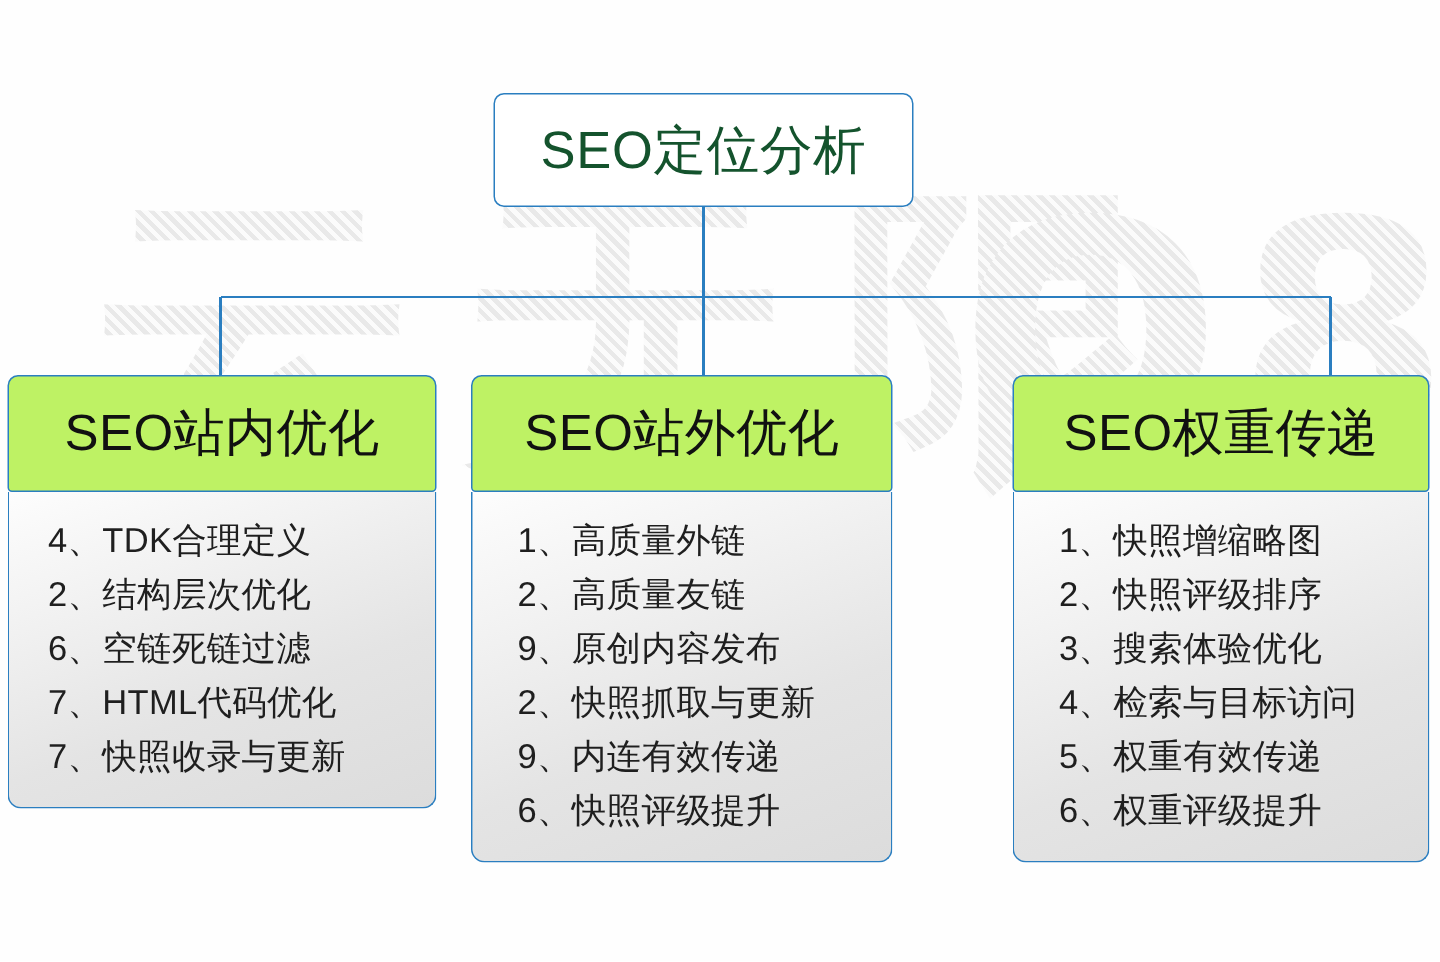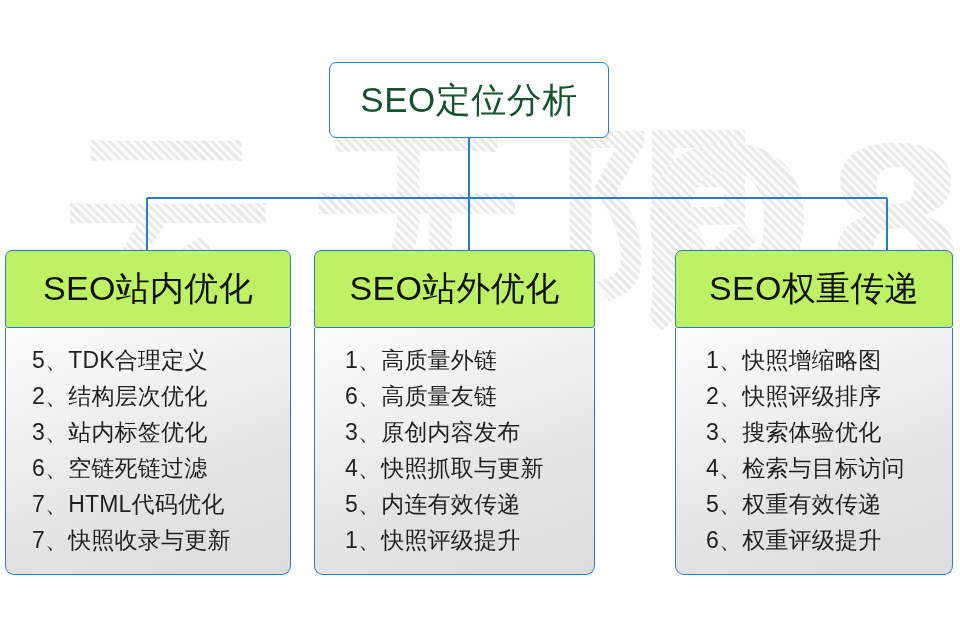--- a/index.html
+++ b/index.html
@@ -150,40 +150,39 @@
 
   <div class="node root-box">
     <span class="root-label">SEO定位分析</span>
   </div>
 
   <div class="column col-1">
     <div class="col-head">
       <span class="col-head-label">SEO站内优化</span>
     </div>
     <div class="col-body">
-      <div class="item">5、TDK合理定义</div>
+      <div class="item">4、TDK合理定义</div>
       <div class="item">2、结构层次优化</div>
-      <div class="item">3、站内标签优化</div>
       <div class="item">6、空链死链过滤</div>
       <div class="item">7、HTML代码优化</div>
       <div class="item">7、快照收录与更新</div>
     </div>
   </div>
 
   <div class="column col-2">
     <div class="col-head">
       <span class="col-head-label">SEO站外优化</span>
     </div>
     <div class="col-body">
       <div class="item">1、高质量外链</div>
-      <div class="item">6、高质量友链</div>
-      <div class="item">3、原创内容发布</div>
-      <div class="item">4、快照抓取与更新</div>
-      <div class="item">5、内连有效传递</div>
-      <div class="item">1、快照评级提升</div>
+      <div class="item">2、高质量友链</div>
+      <div class="item">9、原创内容发布</div>
+      <div class="item">2、快照抓取与更新</div>
+      <div class="item">9、内连有效传递</div>
+      <div class="item">6、快照评级提升</div>
     </div>
   </div>
 
   <div class="column col-3">
     <div class="col-head">
       <span class="col-head-label">SEO权重传递</span>
     </div>
     <div class="col-body">
       <div class="item">1、快照增缩略图</div>
       <div class="item">2、快照评级排序</div>

